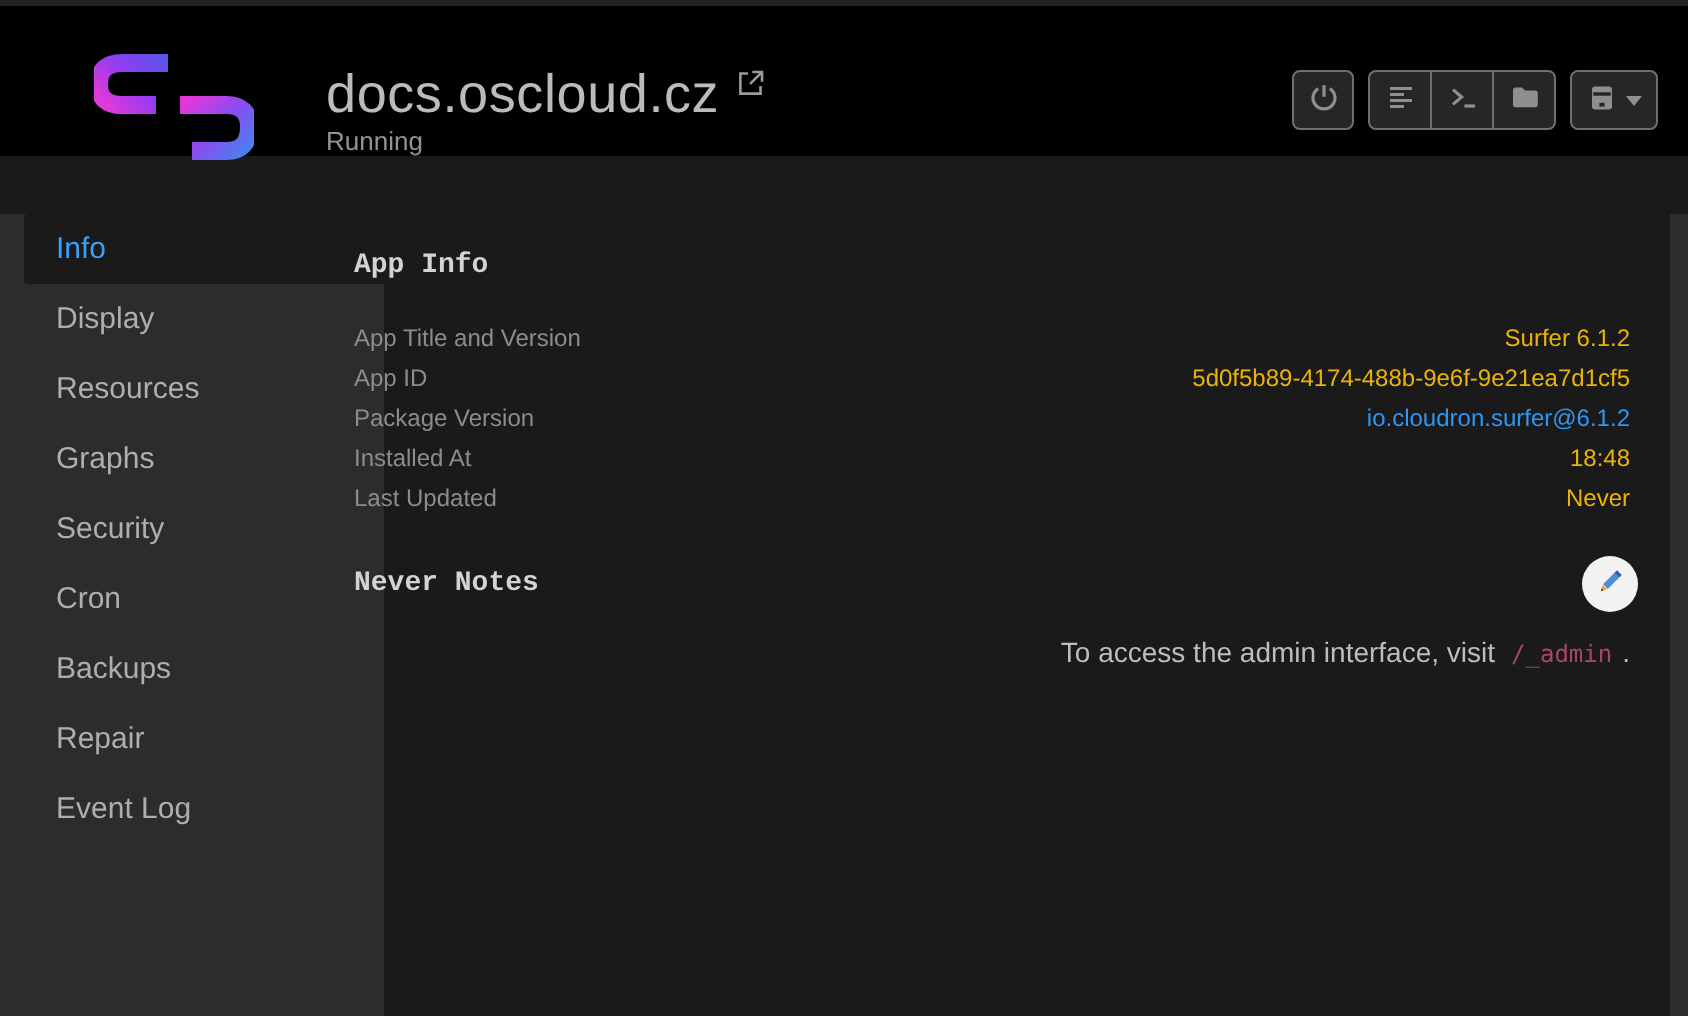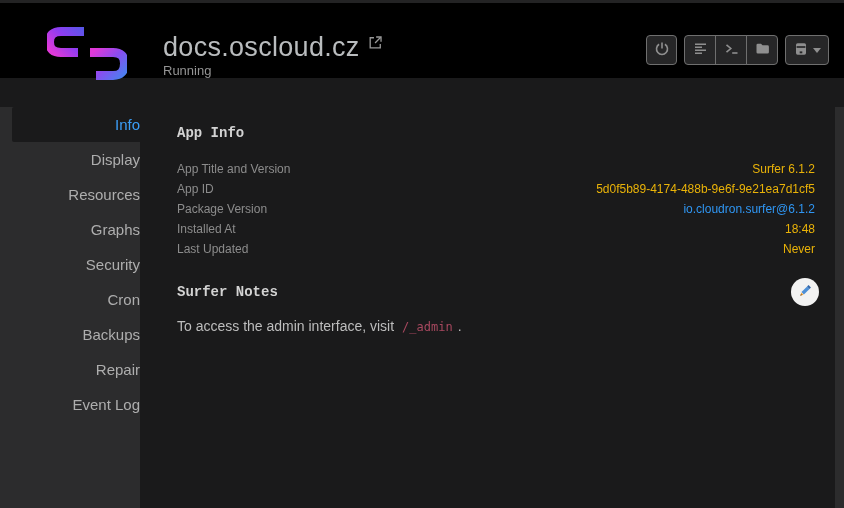--- a/index.html
+++ b/index.html
@@ -45,26 +45,25 @@
   .btn-group .btn:first-child { border-radius: 4px 0 0 4px; }
   .btn-group .btn:last-child { border-radius: 0 4px 4px 0; }
   .btn-dropdown { width: 44px; gap: 4px; }
   .caret {
     width: 0; height: 0; border-left: 4px solid transparent;
     border-right: 4px solid transparent; border-top: 5px solid #8f8f8f;
   }
 
   
   .sidebar {
-    position: absolute; top: 107px; left: 0; bottom: 0; width: 140px;
+    position: absolute; top: 107px; left: 0; bottom: 0; width: 192px;
     background: #2c2c2d;
-    text-align: right;
   }
   .sidebar-item {
-    height: 35px; line-height: 35px; padding-left: 40px;
+    height: 35px; line-height: 35px; padding-left: 28px;
     font-size: 15px; color: #aeaeae; cursor: pointer; white-space: nowrap;
   }
   .sidebar-item.active {
     margin-left: 12px; padding-left: 16px;
     background: #1a1a1b; color: #3b9ef7; border-radius: 2px 0 0 2px;
   }
 
   .scroll-gutter {
     position: absolute; top: 107px; right: 0; bottom: 0; width: 9px;
     background: #2c2c2d;
@@ -89,21 +88,21 @@
 
   .notes-header {
     margin-top: 19px; display: flex; justify-content: space-between;
     align-items: center; height: 28px;
   }
   .edit-btn {
     width: 28px; height: 28px; border-radius: 50%; border: none;
     background: #f2f2f2; display: flex; align-items: center; justify-content: center;
     cursor: pointer; margin-right: -4px;
   }
-  .notes-text { margin-top: 11px; font-size: 14px; color: #bdbdbd; line-height: 19px; }
+  .notes-text { margin-top: 11px; font-size: 14px; color: #bdbdbd; line-height: 19px; text-align: right; }
   .code {
     font-family: "DejaVu Sans Mono", "Liberation Mono", monospace;
     font-size: 12px; color: #a7485f; margin: 0 5px 0 8px;
   }
 </style>
 </head>
 <body>
 
 <div class="window-edge"></div>
 
@@ -241,21 +240,21 @@
       <span class="info-label">Installed At</span>
       <span class="info-value">18:48</span>
     </div>
       <div class="info-row">
       <span class="info-label">Last Updated</span>
       <span class="info-value">Never</span>
     </div>
     </div>
 
   <div class="notes-header">
-    <h2 class="section-heading">Surfer Notes</h2>
+    <h2 class="section-heading">Never Notes</h2>
     <button class="edit-btn">
       <span>
         <svg width="15" height="15" viewBox="0 0 16 16">
           <line x1="5" y1="11" x2="11" y2="5" stroke="#4d8fd6" stroke-width="3.6"></line>
           <line x1="11" y1="5" x2="12.5" y2="3.5" stroke="#2f63a8" stroke-width="3.6"></line>
           <polygon points="2.5,13.5 3.6,10.1 5.9,12.4" fill="#efa33c"></polygon>
           <polygon points="2.5,13.5 3.1,11.8 4.2,12.9" fill="#55422f"></polygon>
         </svg>
       </span>
     </button>

